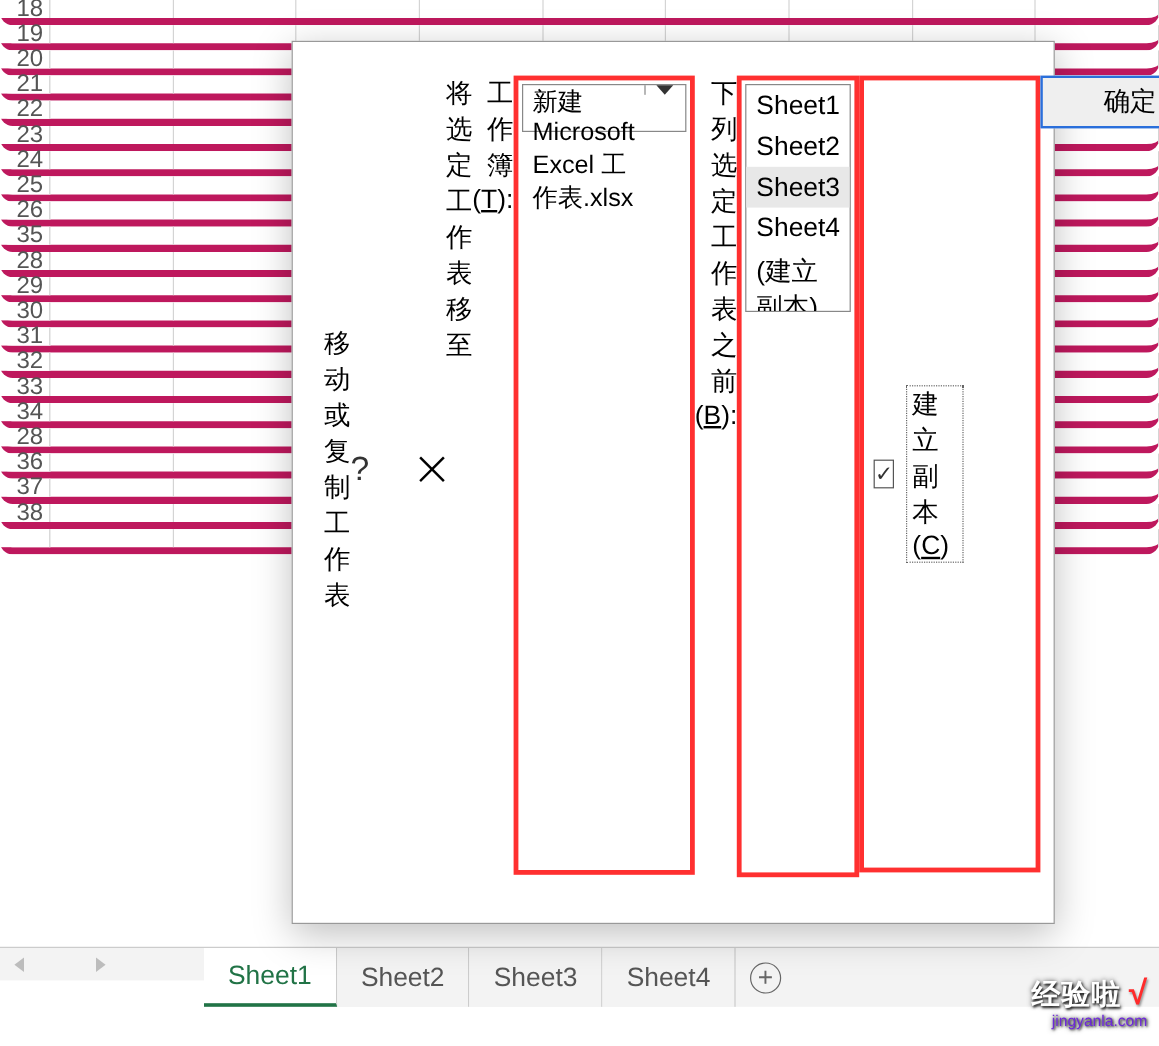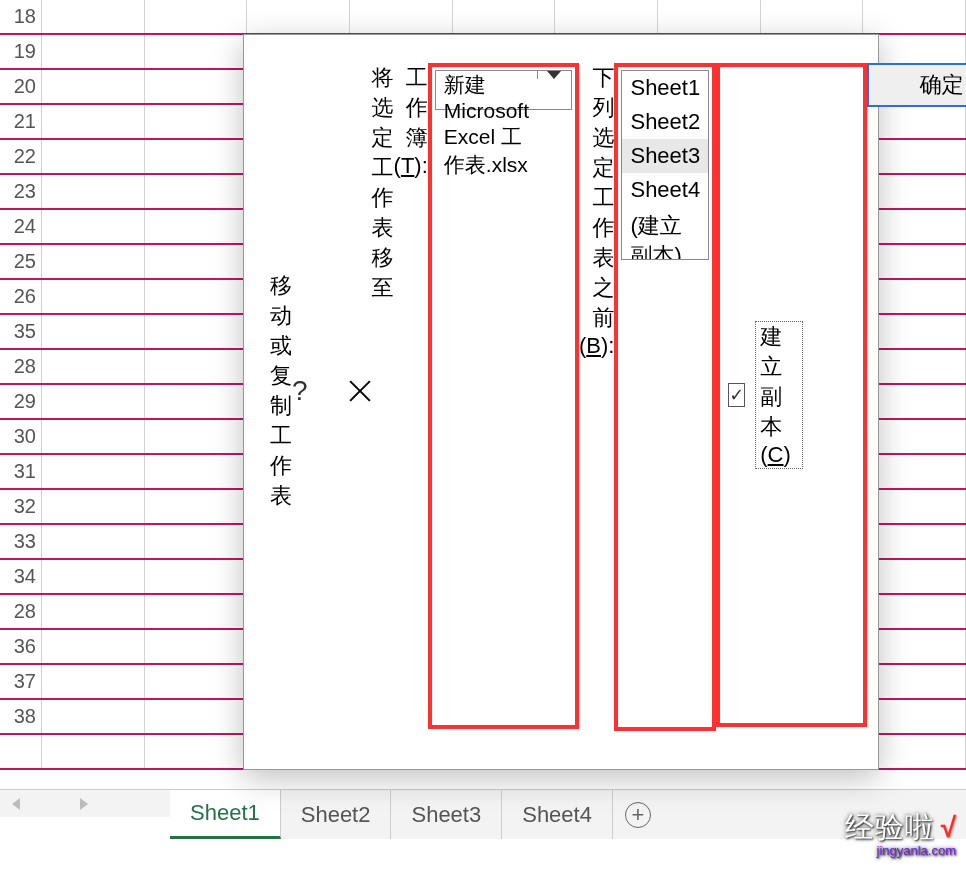--- a/index.html
+++ b/index.html
@@ -12,22 +12,23 @@
       overflow: hidden;
       position: relative;
     }
     .grid {
       position: absolute;
       top: 0; left: 0; right: 0;
       height: 789px;
     }
     .row {
       display: flex;
-      height: 35px;
-      border-bottom: 2px solid #be185d;
+      height: 21px;
+      border-bottom: 6px solid #be185d;
+      border-radius: 11px;
     }
     .rowhead {
       width: 42px;
       min-width: 42px;
       background: #fff;
       border-right: 1px solid #d0d0d0;
       color: #555;
       font-size: 20px;
       display: flex;
       align-items: center;
@@ -233,22 +234,22 @@
       right: 10px;
       bottom: 14px;
       color: #fff;
       text-shadow: 0 0 4px rgba(0,0,0,0.7), 1px 1px 2px rgba(0,0,0,0.8);
       text-align: right;
       font-size: 16px;
       line-height: 1.1;
       pointer-events: none;
     }
     .watermark .big {
-      font-size: 29px;
-      font-weight: normal;
+      font-size: 24px;
+      font-weight: bold;
       letter-spacing: 1px;
       text-align: right;
     }
     .watermark .ck {
       color: #ff2b2b;
       font-size: 28px;
       font-weight: bold;
       margin-left: 6px;
       text-shadow: 1px 1px 2px rgba(0,0,0,0.4);
     }

